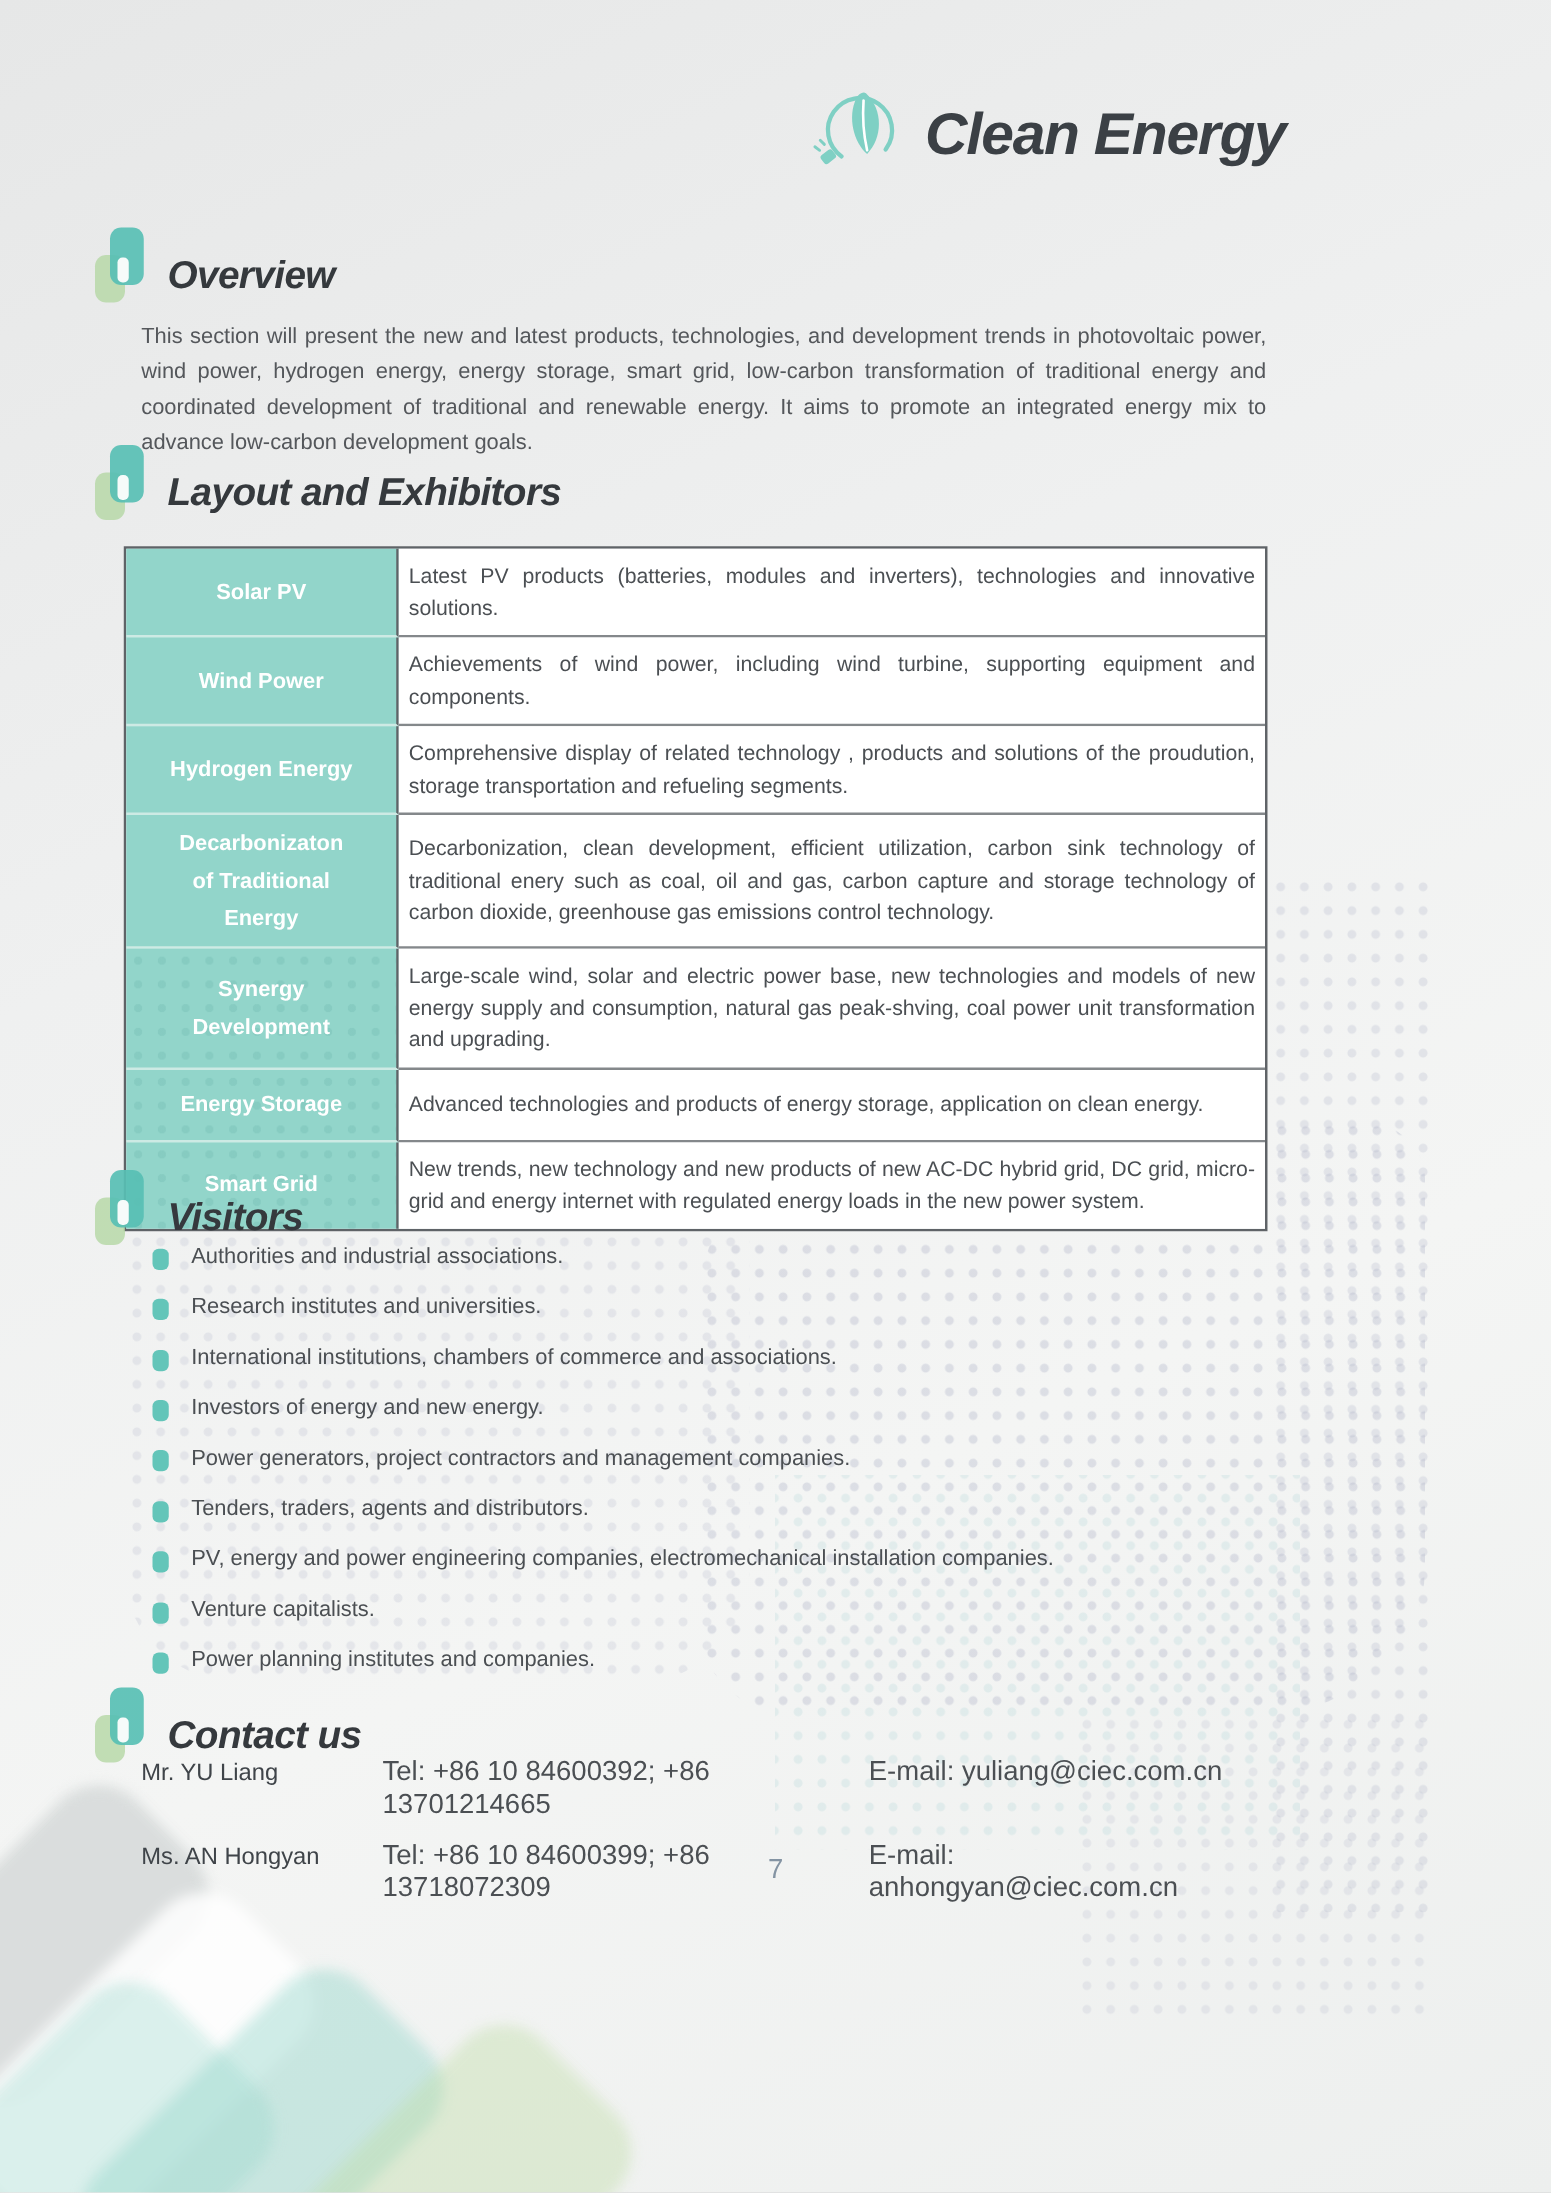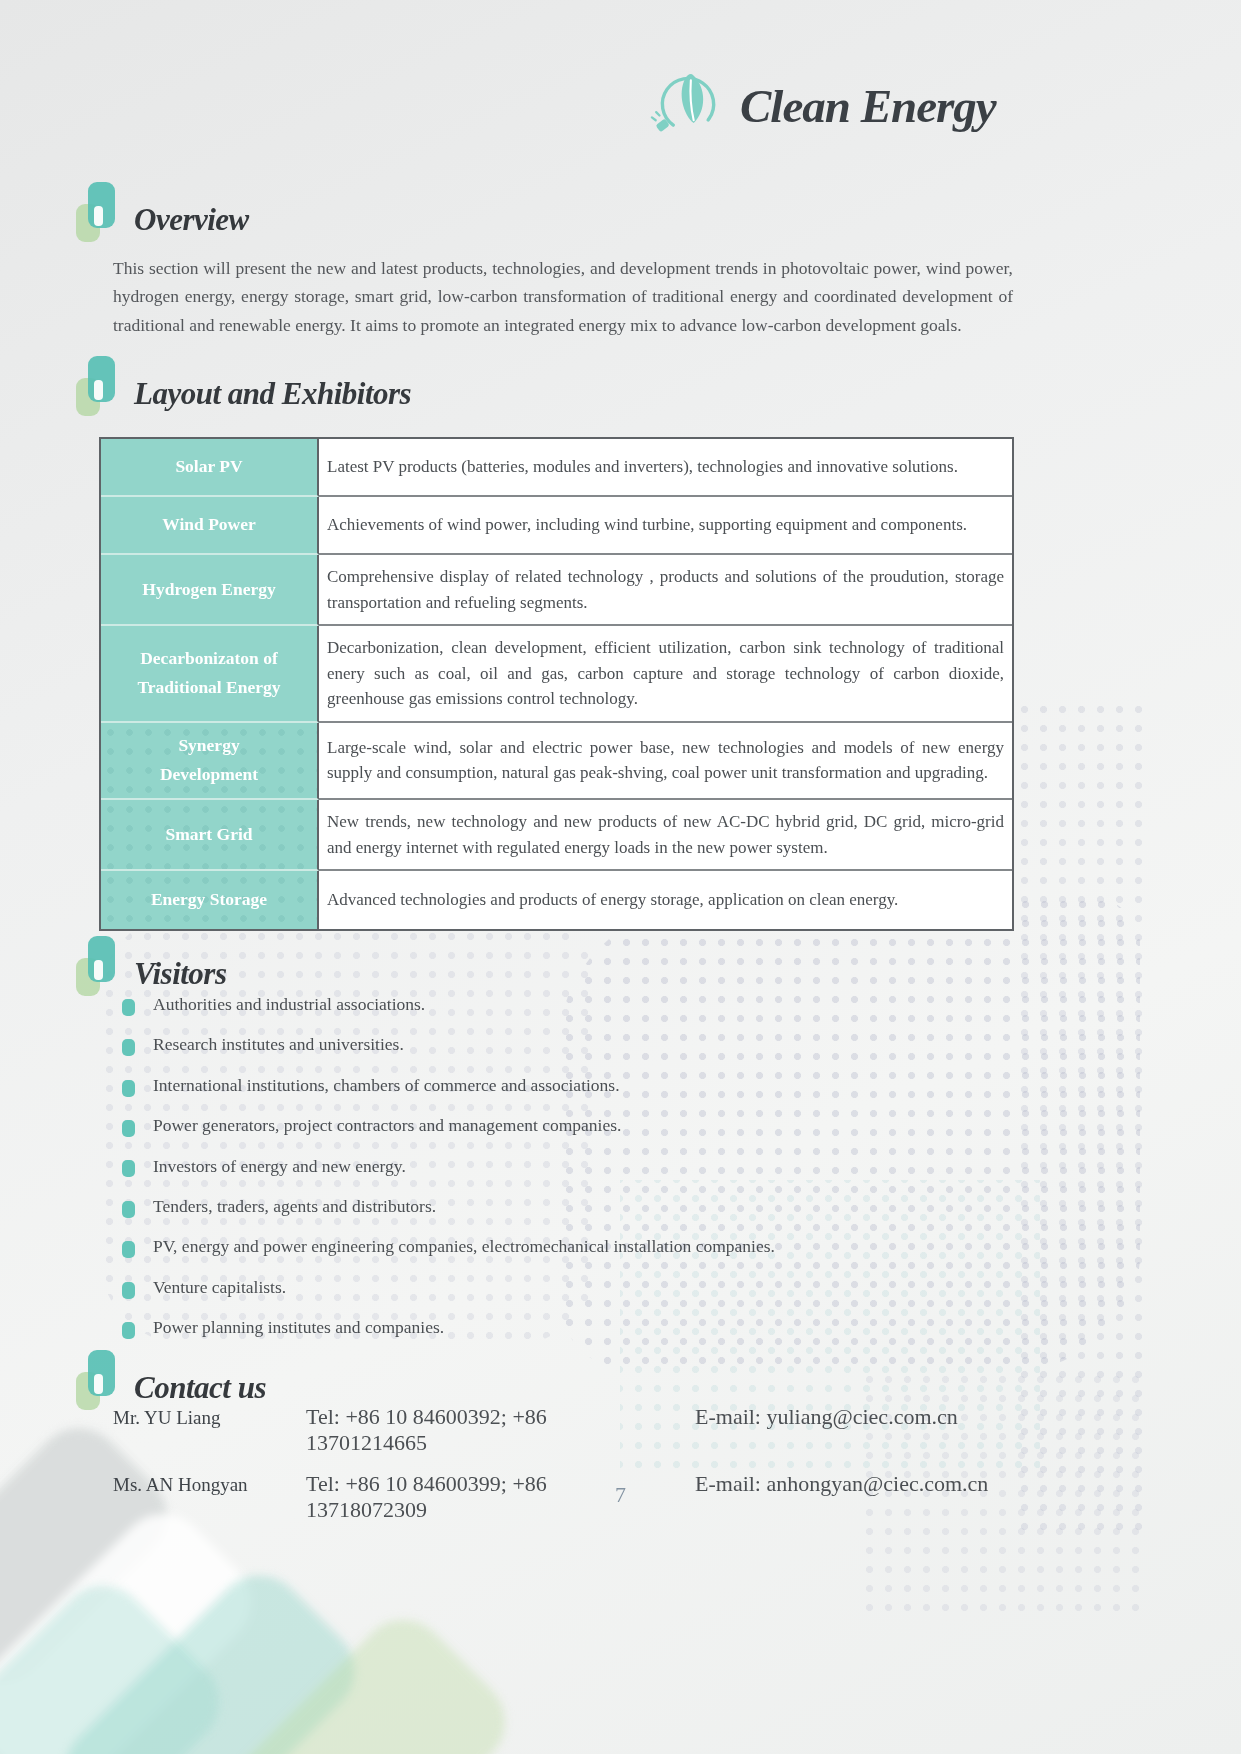--- a/index.html
+++ b/index.html
@@ -1,21 +1,21 @@
 <!DOCTYPE html>
 <html><head>
 <meta charset="utf-8">
 <style>
   * { margin:0; padding:0; box-sizing:border-box; }
   html,body { background:#dcdddd; }
   .page {
     position:relative; width:1241px; height:1754px; margin:0 auto;
     background: linear-gradient(155deg, #e6e7e7 0%, #eff0f0 35%, #f4f5f4 65%, #edefee 100%);
     overflow:hidden;
-    font-family:Liberation Serif, serif;
+    font-family:Liberation Sans, sans-serif;
     color:#4b4f53;
   }
 
   
   .dots { position:absolute; pointer-events:none;
     background-image: radial-gradient(circle, rgba(174,178,199,0.40) 3.2px, rgba(174,178,199,0) 3.9px);
     background-size: 19px 19px; }
   .dots.teal { background-image: radial-gradient(circle, rgba(150,200,204,0.32) 3.2px, rgba(150,200,204,0) 3.9px); }
   .dots.r1 { left:560px; top:895px;  width:580px; height:480px; opacity:.85; border-radius:30% 10% 25% 15%; }
   .dots.r2 { left:100px; top:908px;  width:500px; height:440px; opacity:.55; border-radius:20%; }
@@ -163,32 +163,32 @@
       </div>
 
       <div class="ex-row">
         <div class="ex-label">Synergy Development</div>
         <div class="ex-desc">
           <p>Large-scale wind, solar and electric power base, new technologies and models of new energy supply and consumption, natural gas peak-shving, coal power unit transformation and upgrading.</p>
         </div>
       </div>
 
       <div class="ex-row">
+        <div class="ex-label">Energy Storage</div>
+        <div class="ex-desc">
+          <p>Advanced technologies and products of energy storage, application on clean energy.</p>
+        </div>
+      </div>
+
+      <div class="ex-row">
         <div class="ex-label">Smart Grid</div>
         <div class="ex-desc">
           <p>New trends, new technology and new products of new AC-DC hybrid grid, DC grid, micro-grid and energy internet with regulated energy loads in the new power system.</p>
         </div>
       </div>
-
-      <div class="ex-row">
-        <div class="ex-label">Energy Storage</div>
-        <div class="ex-desc">
-          <p>Advanced technologies and products of energy storage, application on clean energy.</p>
-        </div>
-      </div>
     </div>
 
   <div class="sec-head" style="top:936px;">
     <span class="sec-icon">
         <span class="g"></span>
         <span class="t"></span>
         <span class="w"></span>
       </span>
     <span class="sec-title">Visitors</span>
   </div>
@@ -205,26 +205,26 @@
         <span class="visitor-text">Research institutes and universities.</span>
       </li>
 
       <li class="visitor-item">
         <span class="bullet"></span>
         <span class="visitor-text">International institutions, chambers of commerce and associations.</span>
       </li>
 
       <li class="visitor-item">
         <span class="bullet"></span>
+        <span class="visitor-text">Investors of energy and new energy.</span>
+      </li>
+
+      <li class="visitor-item">
+        <span class="bullet"></span>
         <span class="visitor-text">Power generators, project contractors and management companies.</span>
-      </li>
-
-      <li class="visitor-item">
-        <span class="bullet"></span>
-        <span class="visitor-text">Investors of energy and new energy.</span>
       </li>
 
       <li class="visitor-item">
         <span class="bullet"></span>
         <span class="visitor-text">Tenders, traders, agents and distributors.</span>
       </li>
 
       <li class="visitor-item">
         <span class="bullet"></span>
         <span class="visitor-text">PV, energy and power engineering companies, electromechanical installation companies.</span>

